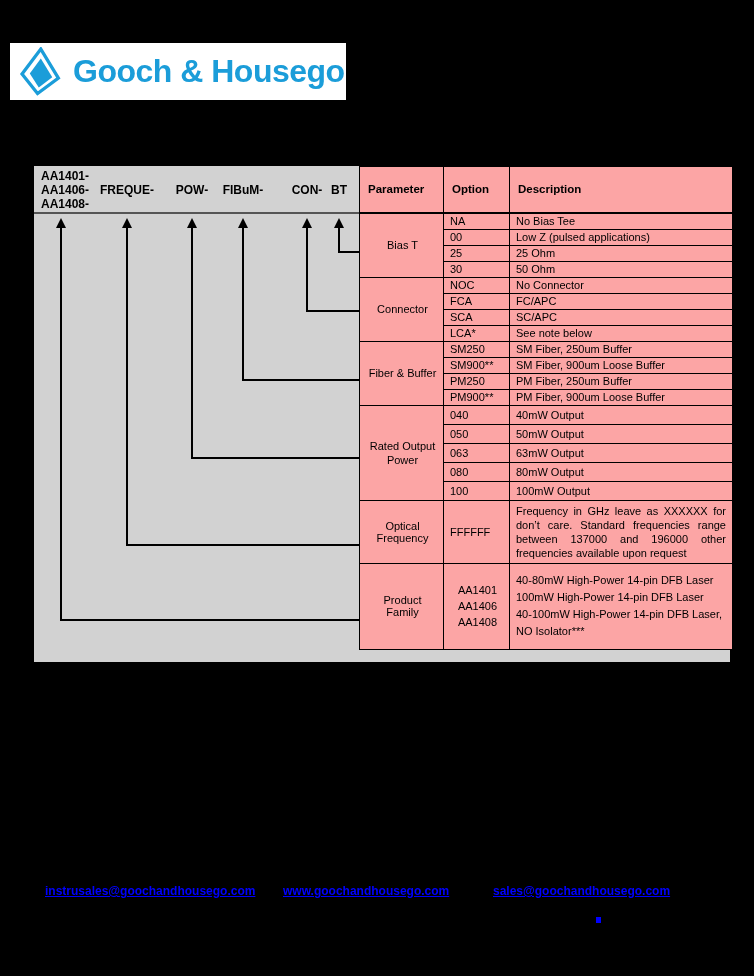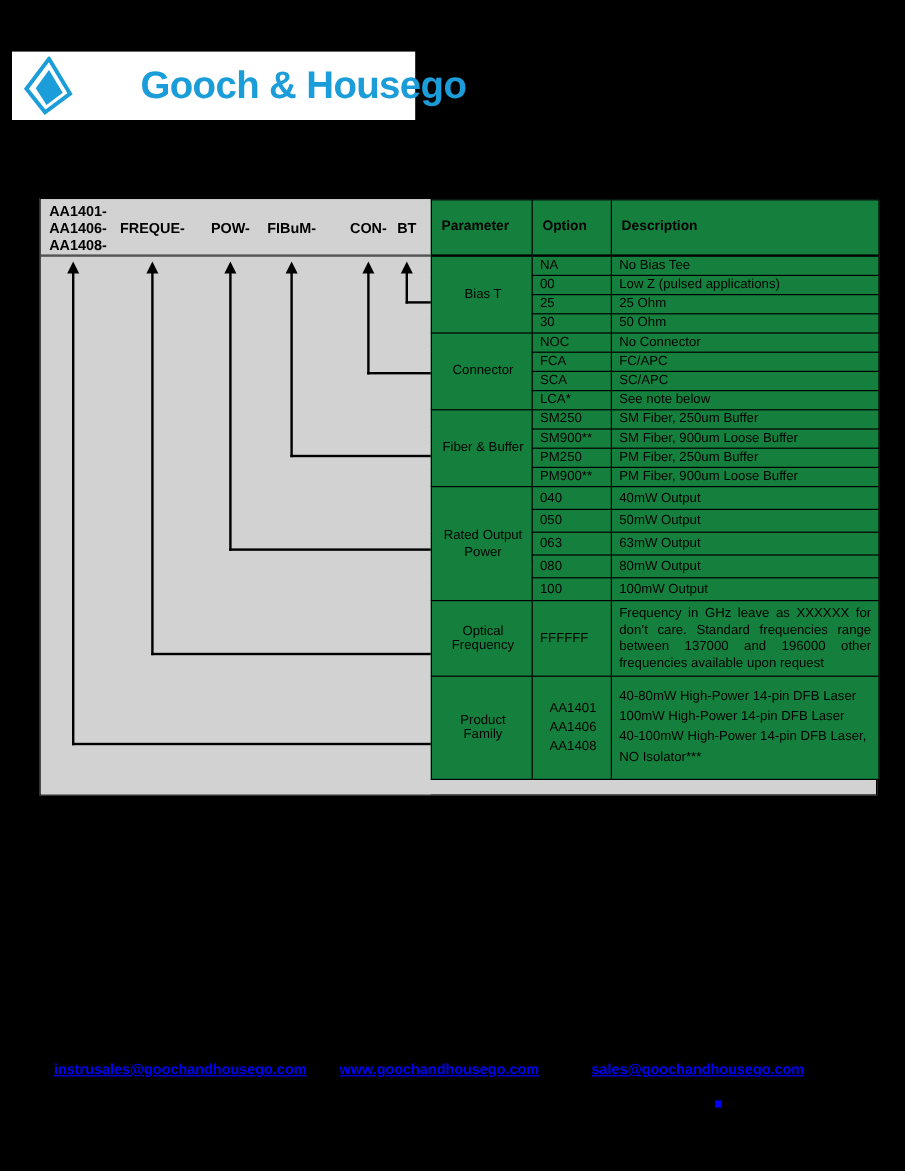--- a/index.html
+++ b/index.html
@@ -3,21 +3,21 @@
 <meta charset="utf-8">
 <style>
   html,body{margin:0;padding:0;}
   body{
     width:754px;height:976px;position:relative;overflow:hidden;
     background:#000;font-family:"Liberation Sans",sans-serif;
   }
   
   .logo-block{
     position:absolute;left:10px;top:43px;width:336px;height:57px;
-    background:#fff;display:flex;align-items:center;gap:44px;
+    background:#fff;display:flex;align-items:center;
   }
   .logo-icon{margin-left:8px;width:44px;height:49px;flex:0 0 auto;}
   .brand-name{
     color:#1b9dd9;font-size:32px;font-weight:600;letter-spacing:-0.5px;
     margin-left:11px;white-space:nowrap;
   }
   
   .order-table{
     position:absolute;left:33px;top:165px;width:698px;height:498px;
     background:#d2d2d2;border:1px solid #000;box-sizing:border-box;
@@ -42,21 +42,21 @@
   .arr-head{
     position:absolute;width:0;height:0;
     border-left:5px solid transparent;border-right:5px solid transparent;
     border-bottom:10px solid #000;
   }
   .arr-v{position:absolute;width:2px;background:#000;}
   .arr-h{position:absolute;height:2px;background:#000;}
   
   table.param-table{
     position:absolute;left:325px;top:0;width:373px;
-    border-collapse:collapse;table-layout:fixed;background:#15803d;
+    border-collapse:collapse;table-layout:fixed;background:#fca5a5;
   }
   table.param-table col.c-param{width:84px;}
   table.param-table col.c-opt{width:66px;}
   table.param-table col.c-desc{width:223px;}
   table.param-table th,table.param-table td{
     border:1px solid #000;color:#000;box-sizing:border-box;
     font-family:"Liberation Sans",sans-serif;
   }
   table.param-table th{
     height:46px;font-size:11.5px;font-weight:bold;text-align:left;

